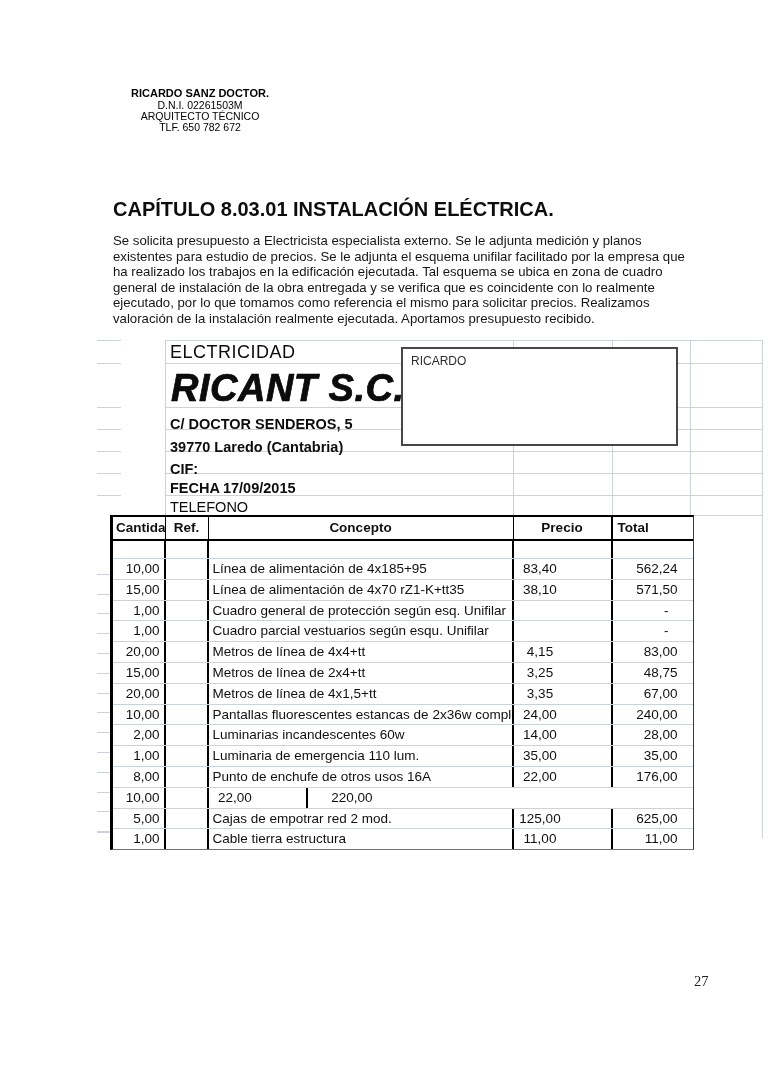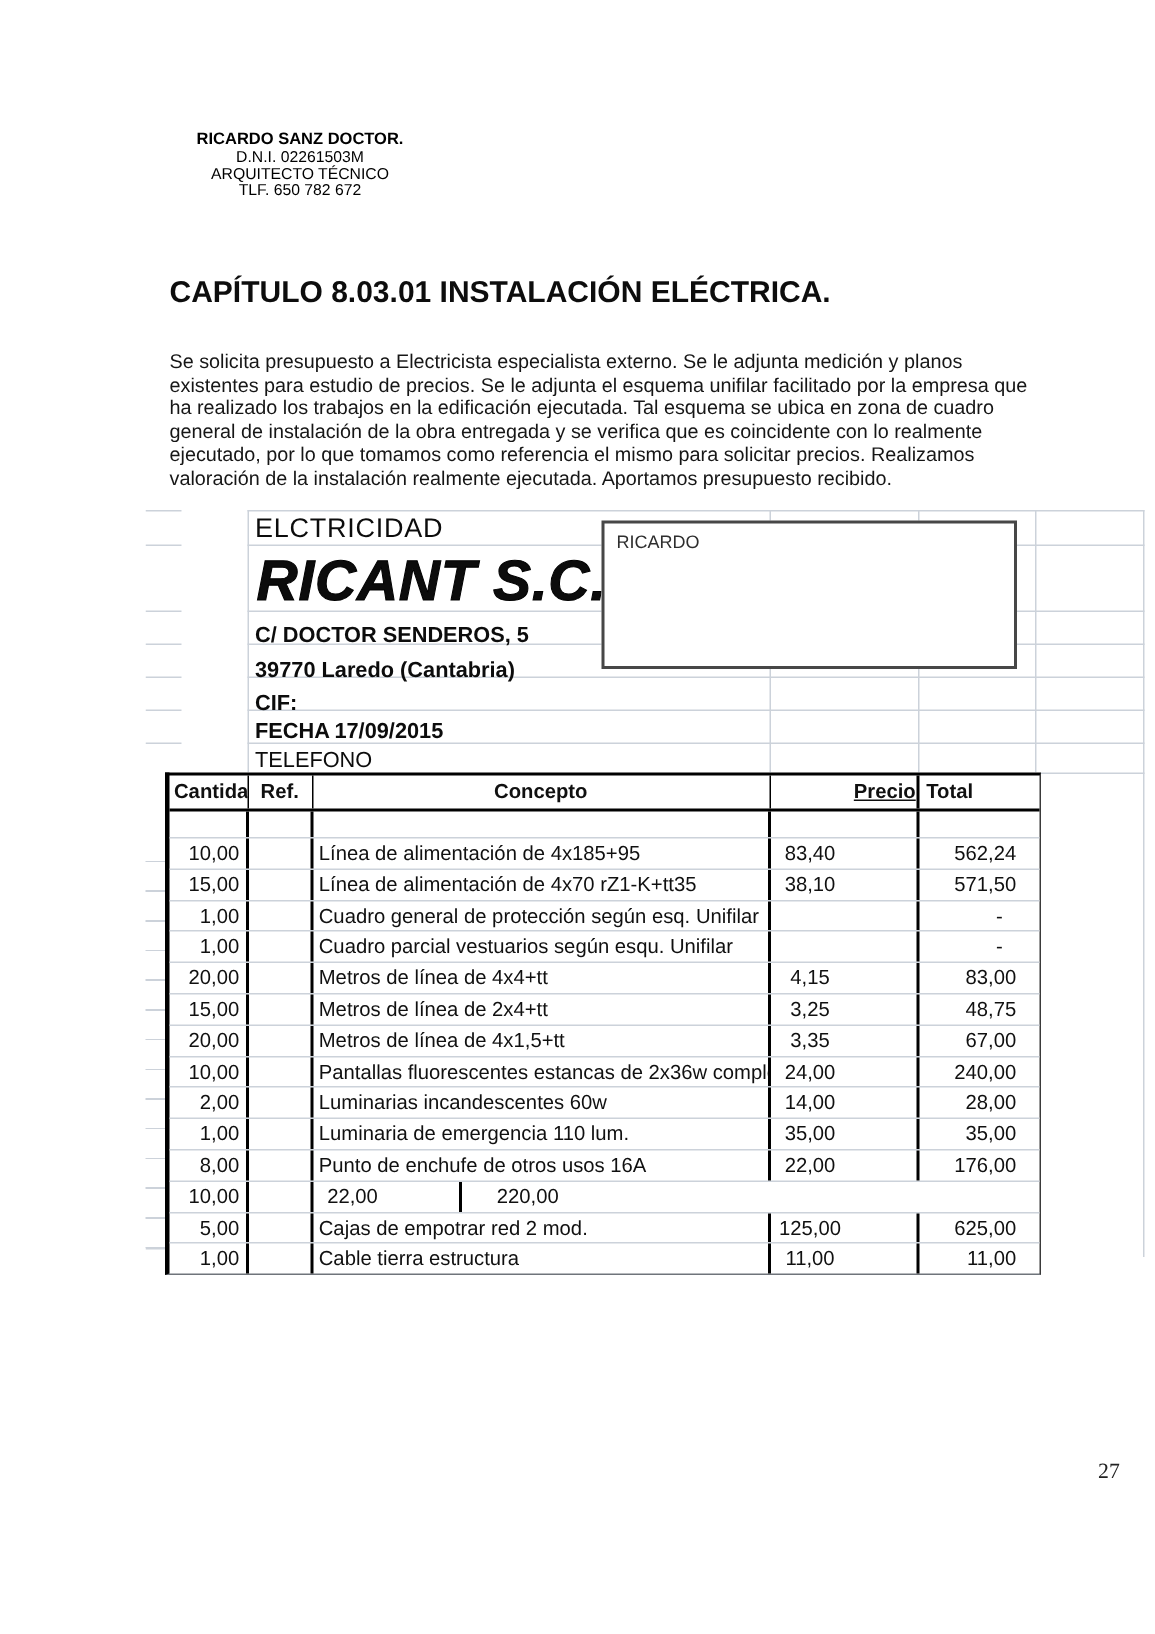--- a/index.html
+++ b/index.html
@@ -6,21 +6,21 @@
   .page{
     position:relative;width:770px;height:1089px;background:#ffffff;
     font-family:"Liberation Sans", sans-serif;color:#141414;overflow:hidden;
     margin:0 auto;
   }
   
   .author{position:absolute;left:110px;top:88px;width:180px;text-align:center;color:#000;}
   .author .a1{font-weight:bold;font-size:11px;line-height:11.5px;}
   .author .a2{font-size:10.5px;line-height:11.2px;}
   
-  .chapter-title{position:absolute;left:113px;top:184px;font-size:20px;font-weight:bold;color:#0d0d0d;white-space:nowrap;margin:0;}
+  .chapter-title{position:absolute;left:113px;top:198px;font-size:20px;font-weight:bold;color:#0d0d0d;white-space:nowrap;margin:0;}
   
   .para{position:absolute;left:113px;top:233px;font-size:13.2px;color:#161616;}
   .para .pline{white-space:nowrap;line-height:15.6px;}
   
   .sheet{position:absolute;left:97px;top:338px;width:668px;height:507px;}
   .sheet .grid{position:absolute;left:0;top:0;}
   .s-txt{position:absolute;white-space:nowrap;color:#0c0c0c;}
   .company-label{left:73px;top:4px;font-size:18px;letter-spacing:0.5px;}
   .company-name{left:74px;top:29px;font-size:38px;font-weight:bold;font-style:italic;letter-spacing:0.5px;-webkit-text-stroke:0.7px #000;}
   .addr1{left:73px;top:78px;font-size:14.5px;font-weight:bold;}
@@ -44,25 +44,25 @@
   .trow.empty{height:17px;}
   .tcell{box-sizing:border-box;overflow:hidden;white-space:nowrap;font-size:13.5px;line-height:19.5px;color:#101010;}
   .c-cant{width:52.5px;border-right:2px solid #000;text-align:right;padding-right:4px;}
   .c-ref {width:43px;border-right:2px solid #000;text-align:center;}
   .c-con {width:305px;border-right:2px solid #000;padding-left:4px;}
   .c-pre {width:99px;border-right:2px solid #000;text-align:center;padding-right:44px;}
   .c-tot {width:78px;text-align:right;padding-right:13px;}
   .trow.hdr .c-cant{text-align:left;padding-left:3px;padding-right:0;border-right-width:1px;line-height:21px;}
   .trow.hdr .c-ref{border-right-width:1px;line-height:21px;}
   .trow.hdr .c-con{text-align:center;padding-left:0;border-right-width:1px;line-height:21px;}
-  .trow.hdr .c-pre{text-align:right;padding-right:0;line-height:21px;text-decoration:underline;}
+  .trow.hdr .c-pre{text-align:center;padding-right:0;line-height:21px;}
   .trow.hdr .c-tot{text-align:left;padding-left:5px;line-height:21px;}
   .tcell.dash{padding-right:22px;}
   
-  .page-num{position:absolute;left:732px;top:973px;font-family:"Liberation Serif", serif;font-size:14.5px;color:#222;}
+  .page-num{position:absolute;left:694px;top:973px;font-family:"Liberation Serif", serif;font-size:14.5px;color:#222;}
 </style>
 </head>
 <body>
 
 <div class="page">
 
   <div class="author">
     <div class="a1">RICARDO SANZ DOCTOR.</div>
     <div class="a2">D.N.I. 02261503M</div>
     <div class="a2">ARQUITECTO TÉCNICO</div>

